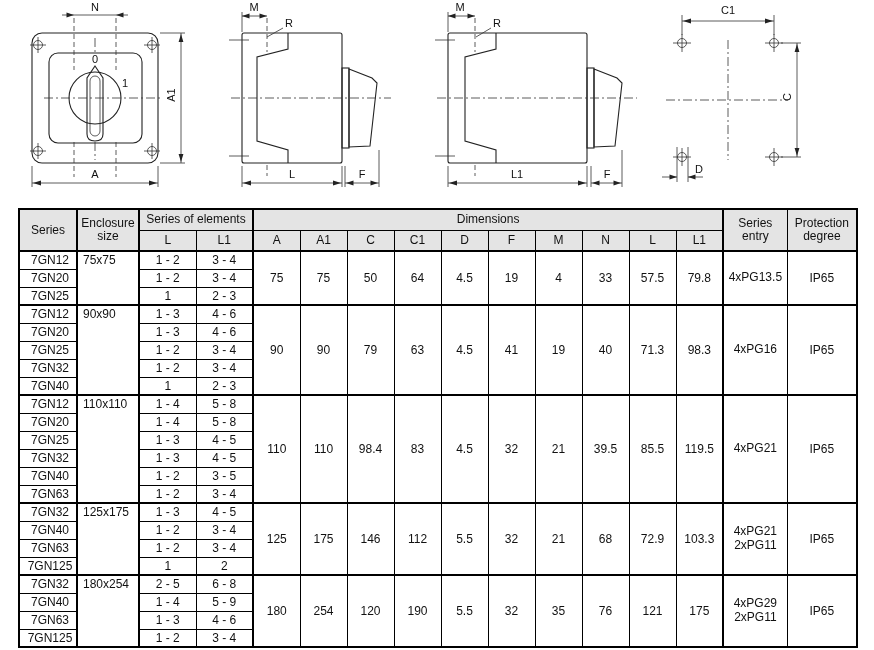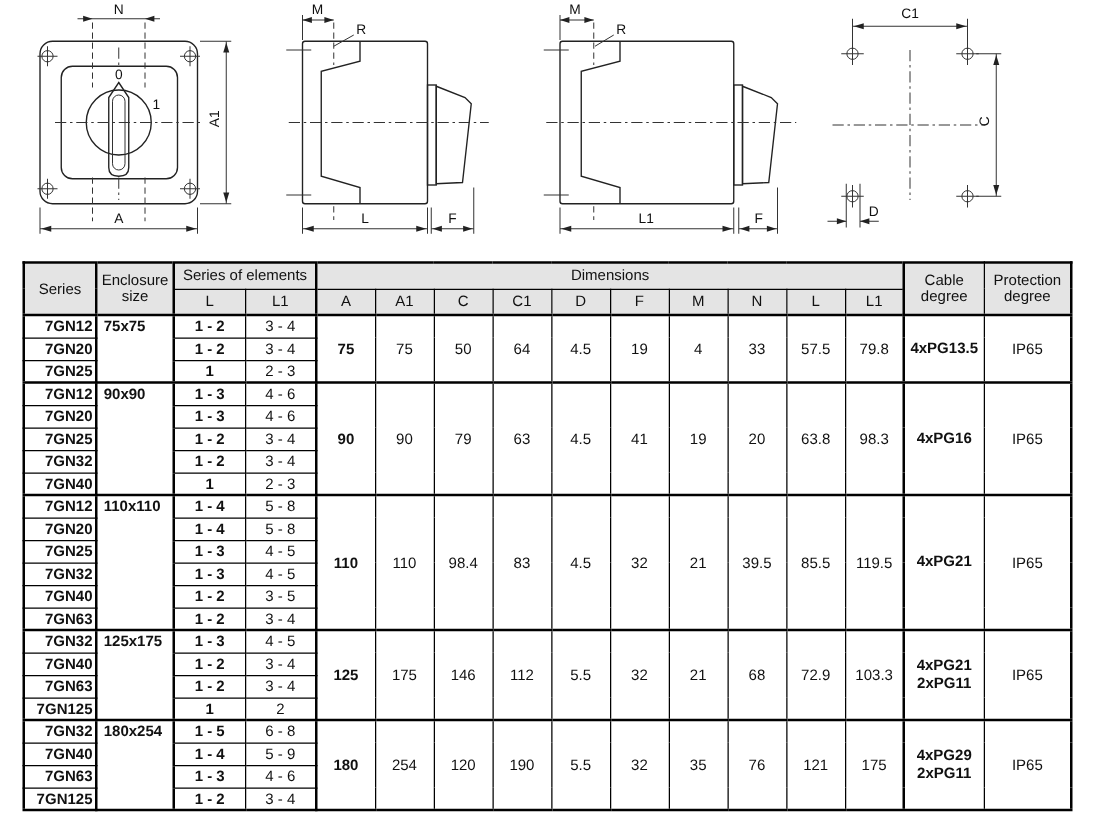--- a/index.html
+++ b/index.html
@@ -10,25 +10,25 @@
   .cl{stroke:#333;stroke-width:.8;fill:none;stroke-dasharray:9 3 2 3;}
   .dsh{stroke:#333;stroke-width:.8;fill:none;stroke-dasharray:5 3;}
   .arw{fill:#222;stroke:none;}
   table.dim-table{border-collapse:collapse;table-layout:fixed;width:838px;margin:4px 0 0 18px;
     border:2px solid #000;border-bottom:none;font-size:12px;}
   .dim-table th,.dim-table td{border:1px solid #000;text-align:center;vertical-align:middle;
     padding:0 2px;overflow:hidden;white-space:nowrap;}
   .dim-table thead th{background:#e4e4e4;font-weight:normal;line-height:1.05;white-space:normal;}
   .dim-table thead tr{height:21px;}
   .dim-table tbody tr{height:18px;}
-  .b2l{border-left:2px solid #000 !important;font-weight:bold;}
+  .b2l{border-left:2px solid #000 !important;}
   .span-cell{border-bottom:2.5px solid #000 !important;}
   tr.group-end td{border-bottom:2.5px solid #000;}
   tr.hdr2 th{border-bottom:2.5px solid #000;}
-  td.series{font-weight:bold;text-align:right;padding-left:6px;}
+  td.series{font-weight:normal;text-align:center;padding-left:6px;}
   td.enclosure{text-align:left;vertical-align:top;padding-left:5px;padding-top:1px;}
   td.cable{white-space:pre-line;line-height:1.15;}
 </style>
 </head>
 <body>
 
 
 
 <svg width="874" height="200" viewBox="0 0 874 200">
 
@@ -197,21 +197,21 @@
       <col style="width:47px">
     <col style="width:64px">
       <col style="width:70px">
   </colgroup>
   <thead>
     <tr>
       <th rowspan="2" class="span-cell">Series</th>
       <th rowspan="2" class="span-cell b2l">Enclosure size</th>
       <th colspan="2" class="b2l">Series of elements</th>
       <th colspan="10" class="b2l">Dimensions</th>
-      <th rowspan="2" class="span-cell b2l">Cable degree</th>
+      <th rowspan="2" class="span-cell b2l">Series entry</th>
       <th rowspan="2" class="span-cell">Protection degree</th>
     </tr>
     <tr class="hdr2">
       <th class="b2l">L</th>
       <th>L1</th>
       <th class="b2l">A</th>
       <th>A1</th>
       <th>C</th>
       <th>C1</th>
       <th>D</th>
@@ -256,22 +256,22 @@
         <td class="enclosure span-cell b2l" rowspan="5">90x90</td>
         <td class="b2l">1 - 3</td>
         <td>4 - 6</td>
         <td class="span-cell b2l" rowspan="5">90</td>
         <td class="span-cell" rowspan="5">90</td>
         <td class="span-cell" rowspan="5">79</td>
         <td class="span-cell" rowspan="5">63</td>
         <td class="span-cell" rowspan="5">4.5</td>
         <td class="span-cell" rowspan="5">41</td>
         <td class="span-cell" rowspan="5">19</td>
-        <td class="span-cell" rowspan="5">20</td>
-        <td class="span-cell" rowspan="5">63.8</td>
+        <td class="span-cell" rowspan="5">40</td>
+        <td class="span-cell" rowspan="5">71.3</td>
         <td class="span-cell" rowspan="5">98.3</td>
         <td class="cable span-cell b2l" rowspan="5">4xPG16</td>
         <td class="span-cell" rowspan="5">IP65</td>
       </tr>
       <tr>
         <td class="series">7GN20</td>
         <td class="b2l">1 - 3</td>
         <td>4 - 6</td>
       </tr>
       <tr>
@@ -362,21 +362,21 @@
         <td>3 - 4</td>
       </tr>
       <tr class="group-end">
         <td class="series">7GN125</td>
         <td class="b2l">1</td>
         <td>2</td>
       </tr>
       <tr>
         <td class="series">7GN32</td>
         <td class="enclosure span-cell b2l" rowspan="4">180x254</td>
-        <td class="b2l">1 - 5</td>
+        <td class="b2l">2 - 5</td>
         <td>6 - 8</td>
         <td class="span-cell b2l" rowspan="4">180</td>
         <td class="span-cell" rowspan="4">254</td>
         <td class="span-cell" rowspan="4">120</td>
         <td class="span-cell" rowspan="4">190</td>
         <td class="span-cell" rowspan="4">5.5</td>
         <td class="span-cell" rowspan="4">32</td>
         <td class="span-cell" rowspan="4">35</td>
         <td class="span-cell" rowspan="4">76</td>
         <td class="span-cell" rowspan="4">121</td>

